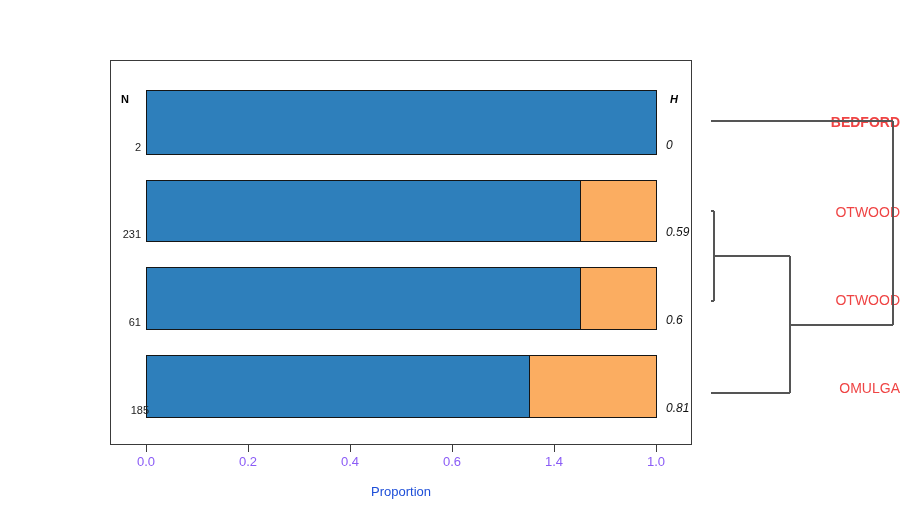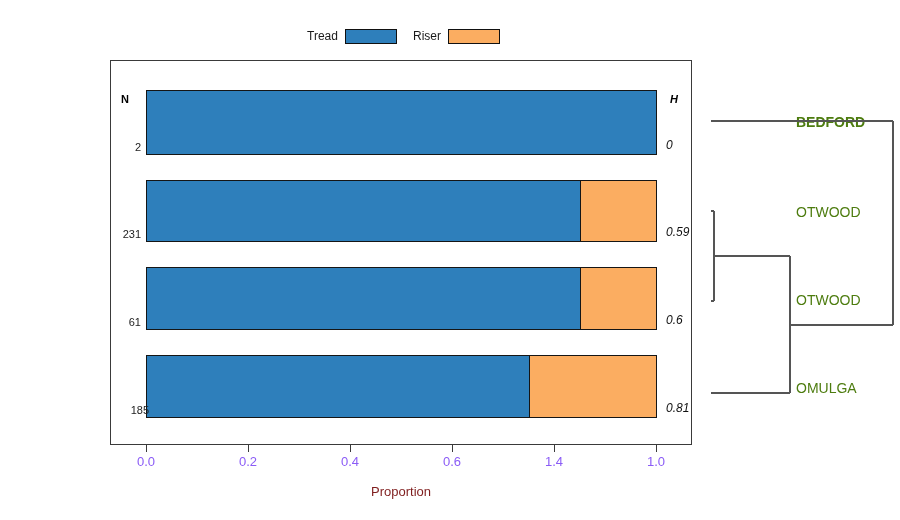--- a/index.html
+++ b/index.html
@@ -31,21 +31,21 @@
     position:absolute;left:110px;top:60px;
     width:582px;height:385px;
     border:1px solid #3a3a3a;
     box-sizing:border-box;
     background:#fff;
   }
 
   
   .row-label{
     position:absolute;right:0;width:104px;
-    text-align:left;font-size:14px;color:#4d7c0f;
+    text-align:right;font-size:14px;color:#ef4444;
   }
   .row-label.bold{font-weight:bold;font-size:14px;}
 
   
   .bar-row{position:absolute;left:0;}
   .bar{
     position:absolute;left:0;top:0;height:100%;
     border:1.5px solid #151515;box-sizing:border-box;
     display:flex;
   }
@@ -69,43 +69,33 @@
   
   .tick{
     position:absolute;width:1px;height:7px;background:#3a3a3a;top:445px;
   }
   .tick-label{
     position:absolute;top:454px;font-size:13px;color:#8b5cf6;
     text-align:center;width:40px;
   }
   .axis-title{
     position:absolute;top:484px;left:110px;width:582px;
-    text-align:center;font-size:13px;color:#7f1d1d;
+    text-align:center;font-size:13px;color:#1d4ed8;
   }
 
   
   .dendro{position:absolute;left:700px;top:60px;width:200px;height:385px;}
   .dendro svg{display:block;}
 </style>
 </head>
 <body>
 
 <div id="root">
 
 
-  <div class="legend">
-    <div class="legend-entry" id="legend-0" style="left:307px;">
-      <span class="legend-label">Tread</span>
-      <span class="legend-swatch" id="legend-swatch-0" style="background: rgb(46, 127, 187);"></span>
-    </div>
-    <div class="legend-entry" id="legend-1" style="left:413px;">
-      <span class="legend-label">Riser</span>
-      <span class="legend-swatch" id="legend-swatch-1" style="background: rgb(251, 173, 97);"></span>
-    </div>
-  </div>
 
   <div class="plot-frame"></div>
 
   <div class="row-label bold" style="top:114px;">BEDFORD</div>
   <div class="row-label" style="top:204px;">OTWOOD</div>
   <div class="row-label" style="top:292px;">OTWOOD</div>
   <div class="row-label" style="top:380px;">OMULGA</div>
 
   <div class="col-head" style="left:121px;top:93px;">N</div>
   <div class="col-head h" style="left:670px;top:93px;">H</div>

